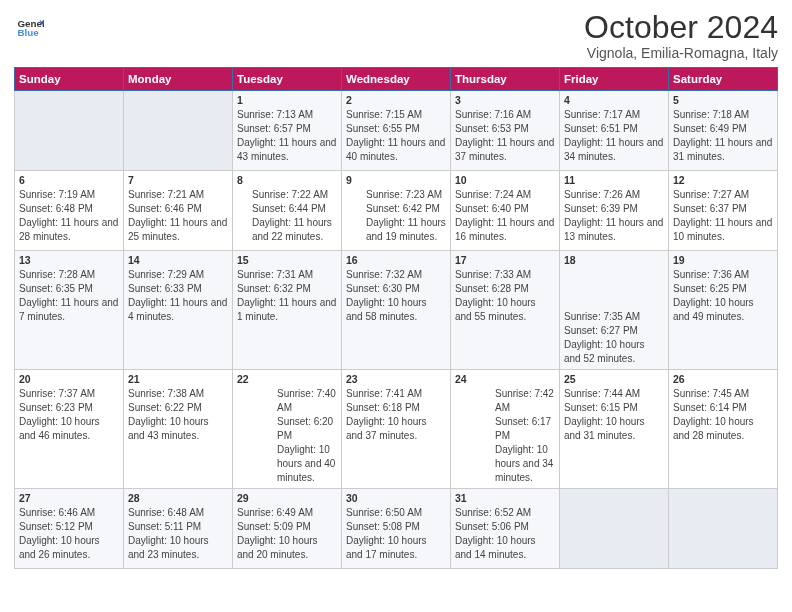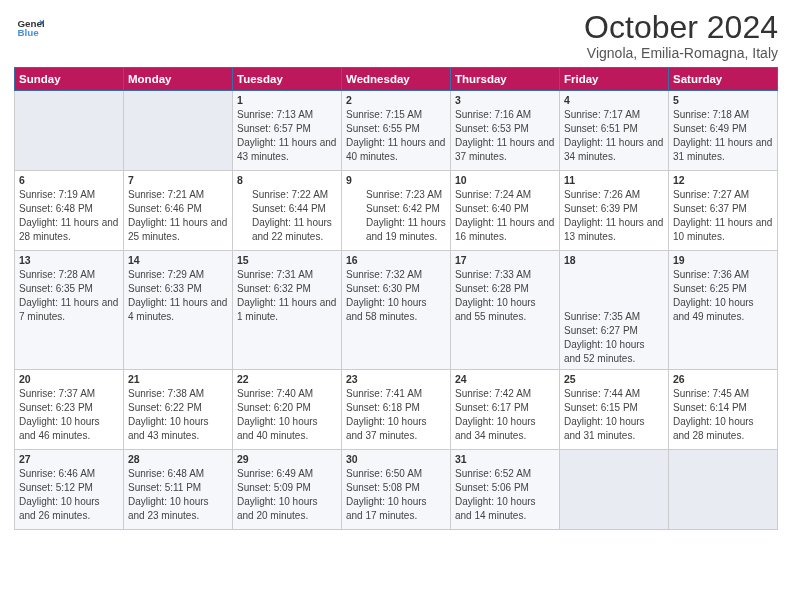--- a/index.html
+++ b/index.html
@@ -250,33 +250,33 @@
 Daylight: 10 hours and 46 minutes.</div>
           </td>
           <td>
             <span class="day-num">21</span>
             <div class="day-info" style="white-space: pre-line;">Sunrise: 7:38 AM
 Sunset: 6:22 PM
 Daylight: 10 hours and 43 minutes.</div>
           </td>
           <td>
             <span class="day-num">22</span>
-            <div class="day-info" style="white-space: pre-line;">Sunrise: 7:40 AM
+            <div class="day-info" style="white-space: pre-line; margin-left: 40px;">Sunrise: 7:40 AM
 Sunset: 6:20 PM
 Daylight: 10 hours and 40 minutes.</div>
           </td>
           <td>
             <span class="day-num">23</span>
             <div class="day-info" style="white-space: pre-line;">Sunrise: 7:41 AM
 Sunset: 6:18 PM
 Daylight: 10 hours and 37 minutes.</div>
           </td>
           <td>
             <span class="day-num">24</span>
-            <div class="day-info" style="white-space: pre-line;">Sunrise: 7:42 AM
+            <div class="day-info" style="white-space: pre-line; margin-left: 40px;">Sunrise: 7:42 AM
 Sunset: 6:17 PM
 Daylight: 10 hours and 34 minutes.</div>
           </td>
           <td>
             <span class="day-num">25</span>
             <div class="day-info" style="white-space: pre-line;">Sunrise: 7:44 AM
 Sunset: 6:15 PM
 Daylight: 10 hours and 31 minutes.</div>
           </td>
           <td>

